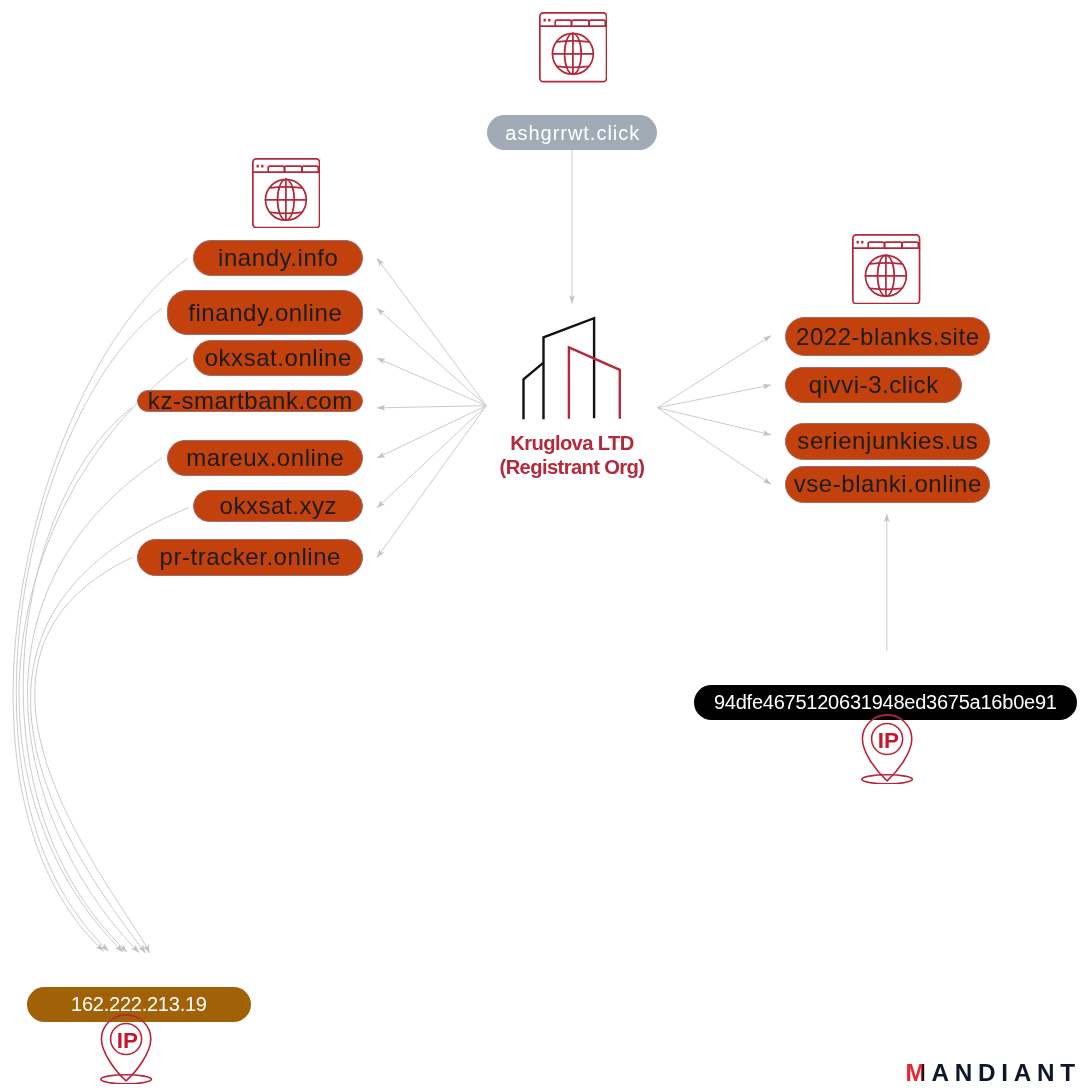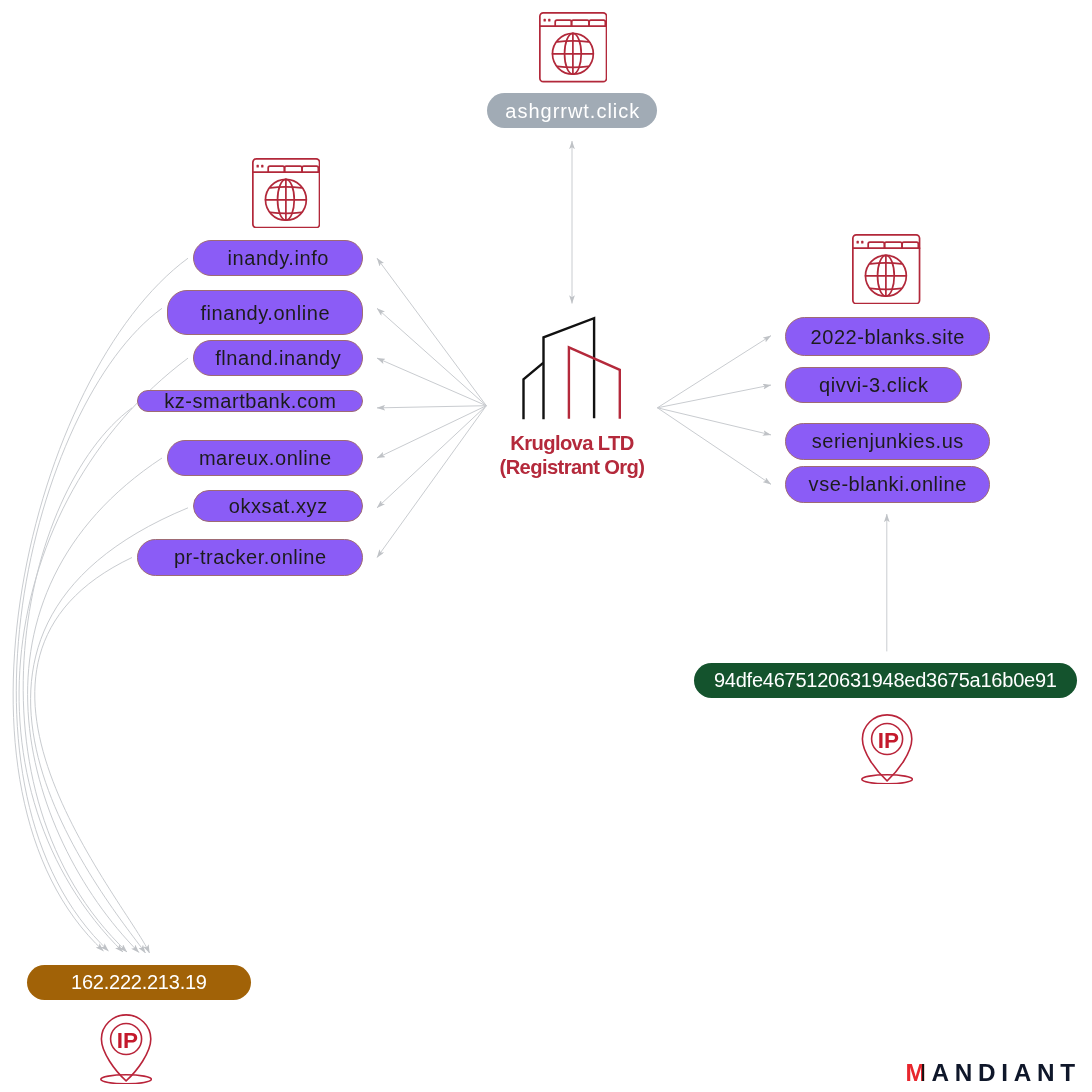--- a/index.html
+++ b/index.html
@@ -3,25 +3,25 @@
 <meta charset="utf-8">
 <style>
   html,body{margin:0;padding:0;}
   body{width:1092px;height:1092px;background:#ffffff;
        font-family:"Liberation Sans",sans-serif;overflow:hidden;position:relative;}
   #stage{position:absolute;left:0;top:0;width:1092px;height:1092px;}
   svg.edges{position:absolute;left:0;top:0;width:1092px;height:1092px;}
 
   .dompill{position:absolute;box-sizing:border-box;display:flex;align-items:center;
            justify-content:center;border:1.4px solid #9e6b74;border-radius:20px;
-           background:#8b5cf6;color:#1c1c1c;font-size:20px;line-height:1;
+           background:#c2410c;color:#1c1c1c;font-size:24px;line-height:1;
            letter-spacing:0.55px;white-space:nowrap;text-indent:0.55px;}
   .graypill{position:absolute;box-sizing:border-box;display:flex;align-items:center;
             justify-content:center;border-radius:18px;color:#ffffff;font-size:20px;
-            line-height:1;white-space:nowrap;letter-spacing:-0.24px;text-indent:-0.24px;}
+            line-height:1;white-space:nowrap;letter-spacing:-0.24px;text-indent:-0.24px;margin-top:22px;}
   .icon{position:absolute;}
   .orglabel{position:absolute;text-align:center;color:#b4293b;font-weight:bold;
             font-size:20.2px;line-height:24.8px;white-space:nowrap;letter-spacing:-0.62px;}
   .wm{position:absolute;font-weight:bold;font-size:24.3px;letter-spacing:5.7px;
       white-space:nowrap;}
   .wm-m{position:relative;display:inline-block;}
   .wm-m-red{display:inline-block;}
   .wm-m-blk{position:absolute;left:0;top:0;clip-path:inset(0 0 0 64%);}
 </style>
 </head>
@@ -128,21 +128,21 @@
       <div class="graypill" style="left:487.3px;top:93.3px;width:170px;height:35.2px;letter-spacing:0.98px;text-indent:0.98px;background:#a1abb5">
    <span>ashgrrwt.click</span>
       </div>
       <div class="dompill" style="left:193px;top:239.9px;width:170px;height:36.6px;border-radius:20px">
     <span>inandy.info</span>
       </div>
       <div class="dompill" style="left:167px;top:290px;width:196px;height:45px;border-radius:20px">
     <span>finandy.online</span>
       </div>
       <div class="dompill" style="left:193px;top:339.8px;width:170px;height:36.6px;border-radius:20px">
-    <span>flnand.inandy</span>
+    <span>okxsat.online</span>
       </div>
       <div class="dompill" style="left:137px;top:389.6px;width:226px;height:22px;border-radius:20px">
     <span>kz-smartbank.com</span>
       </div>
       <div class="dompill" style="left:167px;top:439.7px;width:196px;height:36.6px;border-radius:20px">
     <span>mareux.online</span>
       </div>
       <div class="dompill" style="left:193px;top:489.5px;width:170px;height:32px;border-radius:20px">
     <span>okxsat.xyz</span>
       </div>
@@ -154,21 +154,21 @@
       </div>
       <div class="dompill" style="left:785px;top:366.7px;width:177px;height:36.6px;border-radius:20px">
     <span>qivvi-3.click</span>
       </div>
       <div class="dompill" style="left:785px;top:423px;width:205px;height:36.6px;border-radius:20px">
     <span>serienjunkies.us</span>
       </div>
       <div class="dompill" style="left:785px;top:466px;width:205px;height:36.6px;border-radius:20px">
     <span>vse-blanki.online</span>
       </div>
-      <div class="graypill" style="left:693.7px;top:662.6px;width:383.5px;height:35.4px;background:#14532d">
+      <div class="graypill" style="left:693.7px;top:662.6px;width:383.5px;height:35.4px;background:#000000">
    <span>94dfe4675120631948ed3675a16b0e91</span>
       </div>
       <svg class="icon" style="left:860.9px;top:714.2px" width="52" height="70" viewBox="0 0 52 70" xmlns="http://www.w3.org/2000/svg">
   <g fill="none" stroke="#b9243a" stroke-width="1.6" stroke-linejoin="round">
     <path d="M26.1 0.9 C12.5 0.9 1.4 11.8 1.4 25.0 C1.4 31.8 4.8 39.6 9.6 47.2
              C15.4 56.4 22.3 63.4 26.1 66.9 C29.9 63.4 36.8 56.4 42.6 47.2
              C47.4 39.6 50.8 31.8 50.8 25.0 C50.8 11.8 39.7 0.9 26.1 0.9 Z"></path>
     <circle cx="26.1" cy="25.0" r="15.5"></circle>
     <ellipse cx="26.1" cy="65.3" rx="25.3" ry="4.5"></ellipse>
   </g>

